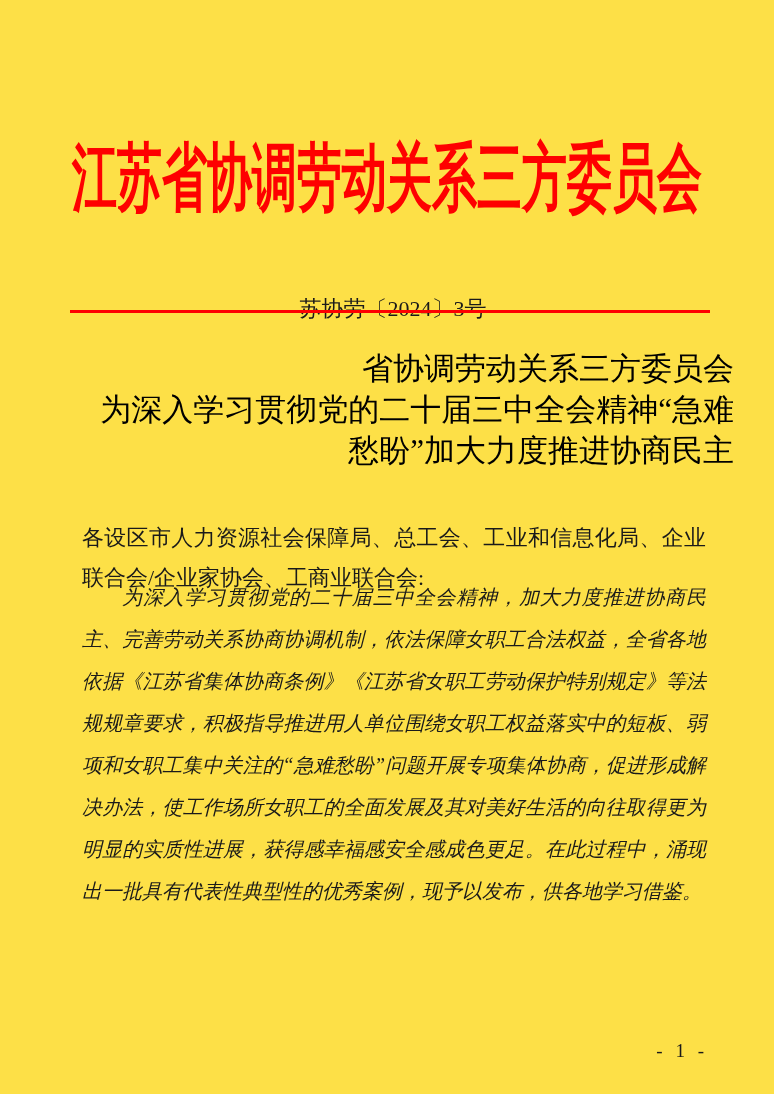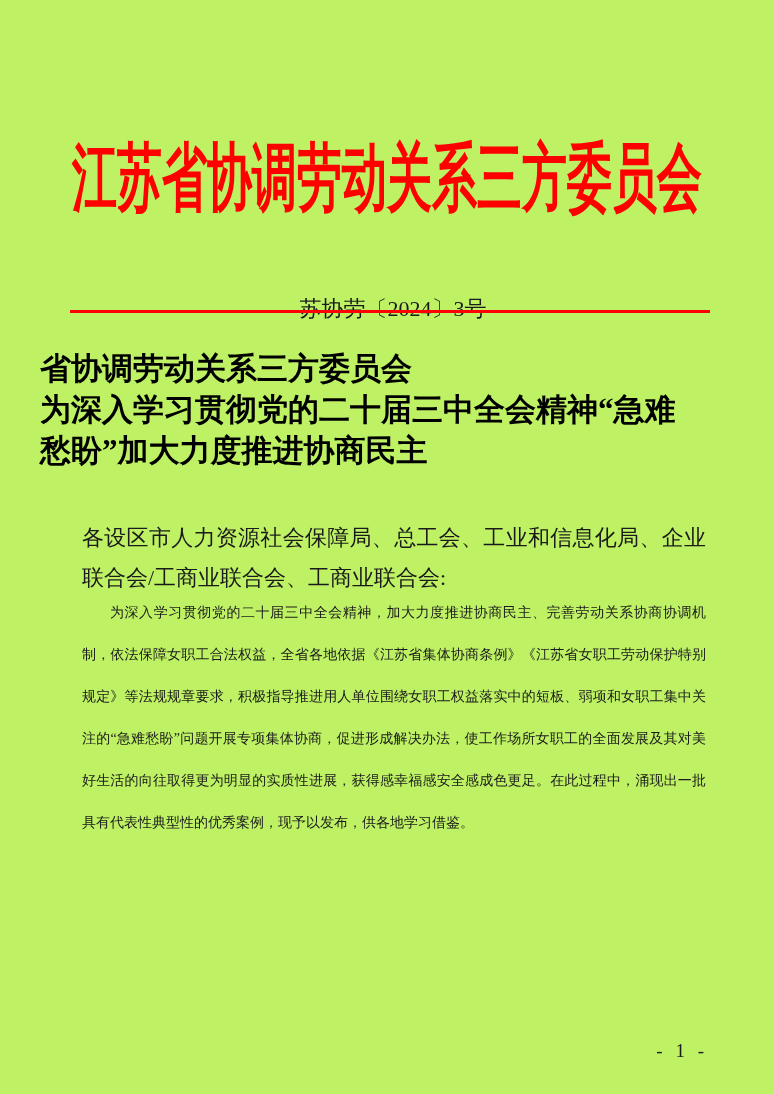--- a/index.html
+++ b/index.html
@@ -4,21 +4,21 @@
 <style>
   html, body {
     margin: 0;
     padding: 0;
     background: #ffffff;
   }
   .page {
     position: relative;
     width: 774px;
     height: 1094px;
-    background: #bef264;
+    background: #fde047;
     overflow: hidden;
     font-family: "Liberation Serif", "DejaVu Serif", serif;
     color: #1a1a1a;
   }
 
   
   .letterhead {
     position: absolute;
     top: 128px;
     left: 0;
@@ -60,48 +60,49 @@
     height: 3px;
     background: #fe0000;
   }
 
   
   .notice-title {
     position: absolute;
     top: 348px;
     left: 40px;
     width: 694px;
-    text-align: left;
-    font-weight: bold;
+    text-align: right;
+    font-weight: normal;
     font-size: 31px;
     line-height: 41px;
     color: #000000;
   }
 
   
   .recipients {
     position: absolute;
     top: 518px;
     left: 82px;
     width: 624px;
     font-size: 22px;
     line-height: 40px;
     text-align: justify;
     color: #1a1a1a;
   }
   .body-paragraph {
     position: absolute;
-    top: 592px;
+    top: 576px;
     left: 82px;
     width: 624px;
-    font-size: 14px;
+    font-size: 20px;
     line-height: 42px;
     text-align: justify;
     text-indent: 2em;
     color: #1a1a1a;
+    font-style: italic;
   }
 
   
   .page-number {
     position: absolute;
     bottom: 32px;
     right: 66px;
     font-size: 19px;
     letter-spacing: 4px;
     color: #1a1a1a;
@@ -119,19 +120,19 @@
   <div class="doc-number">苏协劳〔2024〕3号</div>
 
   <div class="red-rule"></div>
 
   <div class="notice-title">
     <div>省协调劳动关系三方委员会</div>
     <div>为深入学习贯彻党的二十届三中全会精神“急难</div>
     <div>愁盼”加大力度推进协商民主</div>
   </div>
 
-  <div class="recipients">各设区市人力资源社会保障局、总工会、工业和信息化局、企业联合会/工商业联合会、工商业联合会:</div>
+  <div class="recipients">各设区市人力资源社会保障局、总工会、工业和信息化局、企业联合会/企业家协会、工商业联合会:</div>
 
   <div class="body-paragraph">为深入学习贯彻党的二十届三中全会精神，加大力度推进协商民主、完善劳动关系协商协调机制，依法保障女职工合法权益，全省各地依据《江苏省集体协商条例》《江苏省女职工劳动保护特别规定》等法规规章要求，积极指导推进用人单位围绕女职工权益落实中的短板、弱项和女职工集中关注的“急难愁盼”问题开展专项集体协商，促进形成解决办法，使工作场所女职工的全面发展及其对美好生活的向往取得更为明显的实质性进展，获得感幸福感安全感成色更足。在此过程中，涌现出一批具有代表性典型性的优秀案例，现予以发布，供各地学习借鉴。</div>
 
   <div class="page-number">- 1 -</div>
 
 </div>
 
 </body></html>

